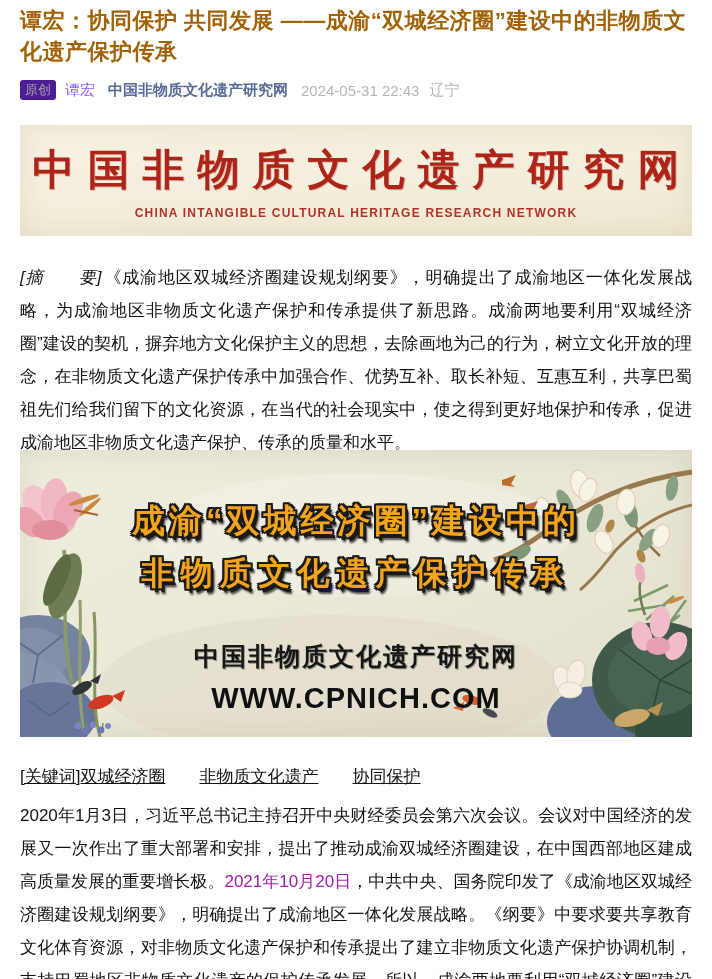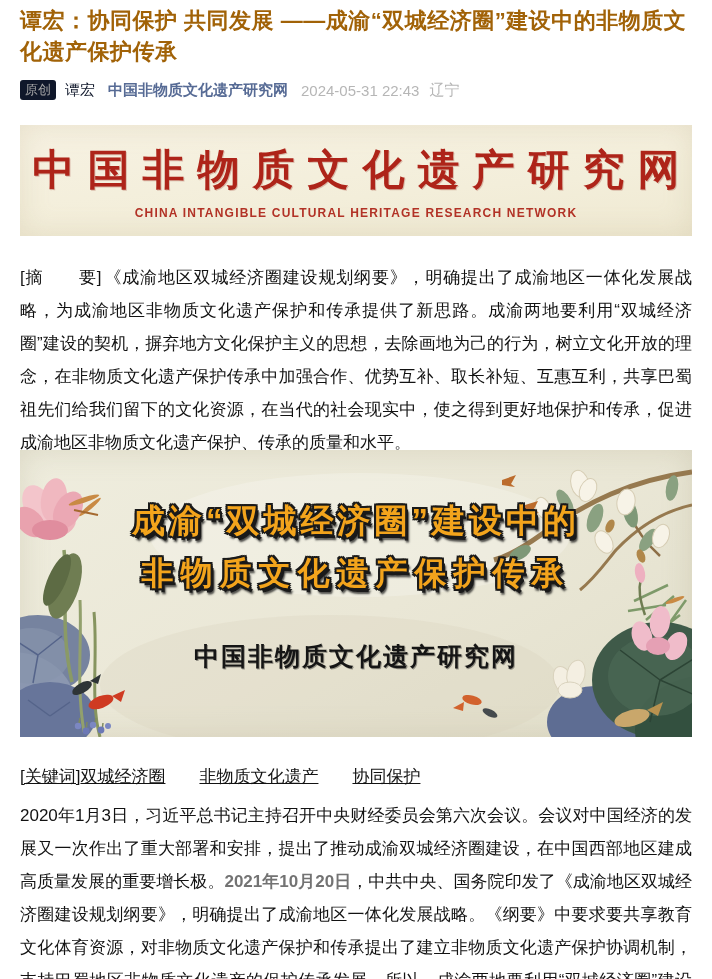--- a/index.html
+++ b/index.html
@@ -4,41 +4,41 @@
 <style>
   html,body{margin:0;padding:0;background:#ffffff;}
   .page{position:relative;width:712px;height:979px;background:#ffffff;overflow:hidden;
         font-family:"Liberation Sans","DejaVu Sans",sans-serif;}
 
   .title{position:absolute;top:5px;left:20px;width:672px;margin:0;
          font-size:22px;line-height:31px;font-weight:700;color:#a16207;letter-spacing:0.5px;}
 
   .byline{position:absolute;top:80px;left:20px;display:flex;align-items:center;
           font-size:15px;color:#9a9a9a;white-space:nowrap;}
-  .badge{background:#0f172a;color:#a8a8a8;font-size:13px;line-height:18px;
+  .badge{background:#4c1d95;color:#a8a8a8;font-size:13px;line-height:18px;
          padding:1px 5px;border-radius:3px;margin-right:9px;}
-  .author{color:#0f172a;margin-right:13px;}
+  .author{color:#8b5cf6;margin-right:13px;}
   .account{color:#576b95;font-weight:700;margin-right:13px;text-decoration:none;cursor:pointer;}
   .time{color:#b6b6b6;margin-right:10px;}
   .region{color:#b6b6b6;}
 
   .banner{position:absolute;top:125px;left:20px;width:672px;height:111px;
           background:linear-gradient(175deg,#f7f2e3 0%,#f3eeda 60%,#efe9d2 100%);
           box-shadow:inset 0 0 28px rgba(190,175,140,0.28);
           display:flex;flex-direction:column;align-items:center;justify-content:center;cursor:pointer;}
   .banner-cn{font-family:"Liberation Serif","DejaVu Serif",serif;font-weight:700;
              font-size:42px;letter-spacing:13px;text-indent:13px;color:#ae2419;white-space:nowrap;
              text-shadow:1px 1px 0 rgba(140,30,20,0.25);}
   .banner-en{margin-top:8px;font-size:12px;font-weight:700;letter-spacing:1.2px;
              color:#b23226;white-space:nowrap;}
 
   .para{position:absolute;left:20px;width:672px;margin:0;font-size:17px;line-height:33px;
         color:#121212;text-align:justify;}
   .abstract{top:261px;}
-  .abs-label{margin-right:2px;}
+  .abs-label{margin-right:2px;font-style:italic;}
 
   .hero{position:absolute;top:450px;left:20px;width:672px;height:287px;overflow:hidden;cursor:pointer;
         background:linear-gradient(150deg,#efedde 0%,#eae7d6 55%,#e2dfcb 100%);
         box-shadow:inset 0 0 30px rgba(160,150,120,0.25);}
   .hero svg{position:absolute;left:0;top:0;width:672px;height:287px;}
   .hero-line{position:absolute;left:0;width:100%;text-align:center;white-space:nowrap;z-index:2;}
   .hero-gold{font-weight:700;color:#f3a41c;
      text-shadow:
        -2px -2px 0 #1a1a1a, 2px -2px 0 #1a1a1a, -2px 2px 0 #1a1a1a, 2px 2px 0 #1a1a1a,
        -2px 0 0 #1a1a1a, 2px 0 0 #1a1a1a, 0 -2px 0 #1a1a1a, 0 2px 0 #1a1a1a,
@@ -46,21 +46,21 @@
   .hero-l1{top:49px;font-size:33px;letter-spacing:4px;}
   .hero-l2{top:102px;font-size:32px;letter-spacing:7px;}
   .hero-site{top:190px;font-size:25px;font-weight:700;color:#151515;letter-spacing:2px;
              text-shadow:1px 1px 0 rgba(0,0,0,0.35);}
   .hero-url{top:232px;font-size:29px;font-weight:700;color:#101010;letter-spacing:1px;}
 
   .keywords{top:760px;text-align:left;white-space:nowrap;text-decoration:underline;}
   .kw.gap{margin-left:34px;}
 
   .body-para{top:799px;}
-  .date-link{color:#737373;text-decoration:none;cursor:pointer;font-weight:bold;}
+  .date-link{color:#a21caf;text-decoration:none;cursor:pointer;}
 </style>
 </head>
 <body>
 
 <div class="page">
 
   <h1 class="title">谭宏：协同保护 共同发展 ——成渝“双城经济圈”建设中的非物质文化遗产保护传承</h1>
 
   <div class="byline">
     <span class="badge">原创</span>
@@ -178,19 +178,20 @@
         </g>
         <ellipse cx="612" cy="268" rx="18" ry="8" fill="#c9a76b" transform="rotate(-15 612 268)"></ellipse>
         <path d="M627,260 l16,-8 -5,14 z" fill="#b8924f"></path>
         <ellipse cx="655" cy="150" rx="10" ry="2" fill="#c98a44" transform="rotate(-20 655 150)"></ellipse>
       </g>
     </svg>
 
     <div class="hero-line hero-gold hero-l1">成渝“双城经济圈”建设中的</div>
     <div class="hero-line hero-gold hero-l2">非物质文化遗产保护传承</div>
     <div class="hero-line hero-site">中国非物质文化遗产研究网</div>
+    <div class="hero-line hero-url">WWW.CPNICH.COM</div>
   </div>
 
   <p class="para keywords"><span>[关键词]</span><span class="kw">双城经济圈</span><span class="kw gap">非物质文化遗产</span><span class="kw gap">协同保护</span></p>
 
   <p class="para body-para"><span>2020年1月3日，习近平总书记主持召开中央财经委员会第六次会议。会议对中国经济的发展又一次作出了重大部署和安排，提出了推动成渝双城经济圈建设，在中国西部地区建成高质量发展的重要增长极。</span><a class="date-link">2021年10月20日</a><span>，中共中央、国务院印发了《成渝地区双城经济圈建设规划纲要》，明确提出了成渝地区一体化发展战略。《纲要》中要求要共享教育文化体育资源，对非物质文化遗产保护和传承提出了建立非物质文化遗产保护协调机制，支持巴蜀地区非物质文化遗产的保护传承发展。所以，成渝两地要利用“双城经济圈”建设的契机，加</span></p>
 
 </div>
 
 </body></html>

